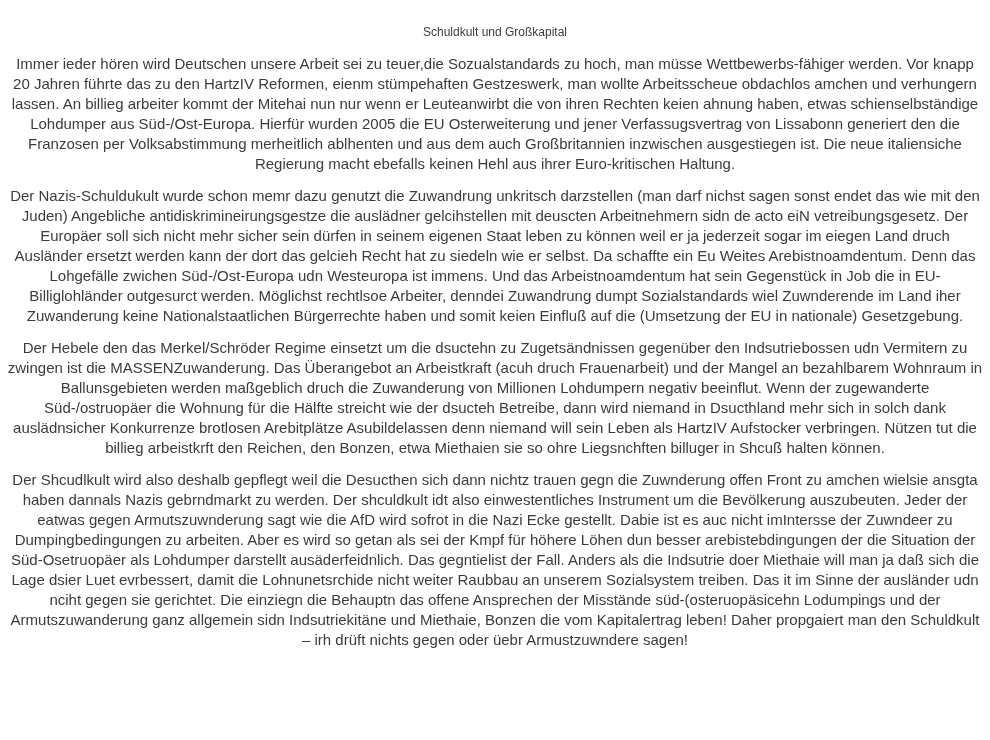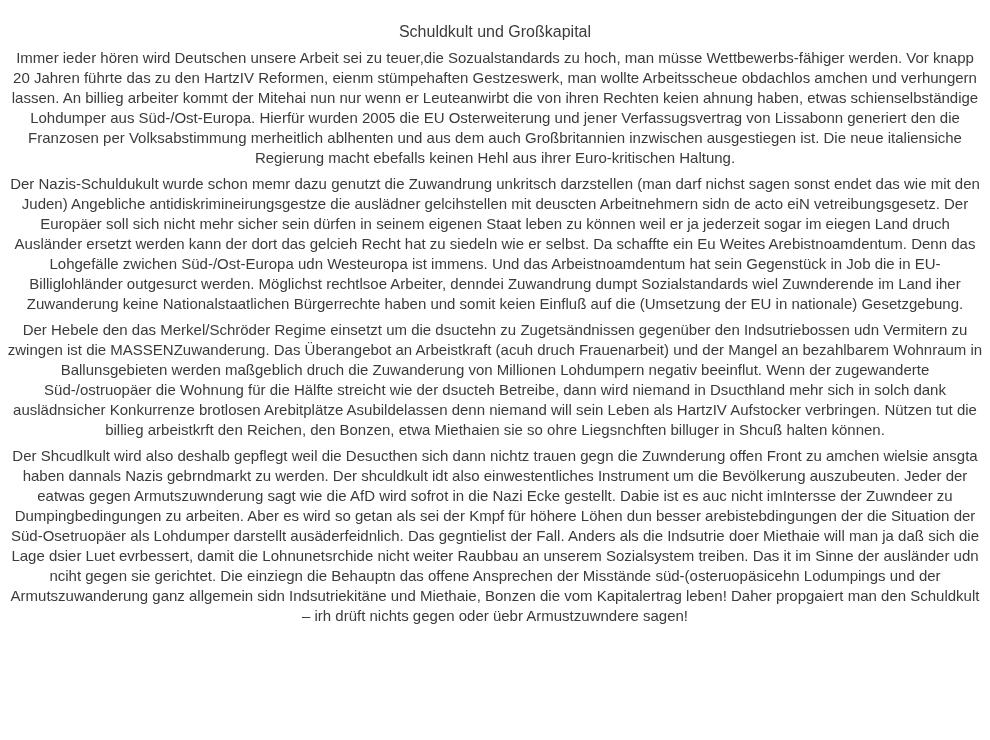--- a/index.html
+++ b/index.html
@@ -16,26 +16,26 @@
     background: #ffffff;
     font-family: "Liberation Sans", sans-serif;
     font-size: 15px;
     line-height: 20px;
     color: #3a3c3a;
     text-align: center;
     overflow: hidden;
   }
   .doc-title {
     margin: 0;
-    font-size: 16px;
+    font-size: 12px;
     font-weight: normal;
     line-height: 20px;
   }
   .doc-paragraph {
-    margin: 6px 0 0 0;
+    margin: 12px 0 0 0;
   }
 </style>
 </head>
 <body>
 
 <div class="page">
   <h1 class="doc-title">Schuldkult und Großkapital</h1>
 
   <p class="doc-paragraph">Immer ieder hören wird Deutschen unsere Arbeit sei zu teuer,die Sozualstandards zu hoch, man müsse Wettbewerbs-fähiger werden. Vor knapp 20 Jahren führte das zu den HartzIV Reformen, eienm stümpehaften Gestzeswerk, man wollte Arbeitsscheue obdachlos amchen und verhungern lassen. An billieg arbeiter kommt der Mitehai nun nur wenn er Leuteanwirbt die von ihren Rechten keien ahnung haben, etwas schienselbständige Lohdumper aus Süd-/Ost-Europa. Hierfür wurden 2005 die EU Osterweiterung und jener Verfassugsvertrag von Lissabonn generiert den die Franzosen per Volksabstimmung merheitlich ablhenten und aus dem auch Großbritannien inzwischen ausgestiegen ist. Die neue italiensiche Regierung macht ebefalls keinen Hehl aus ihrer Euro-kritischen Haltung.</p>
 

